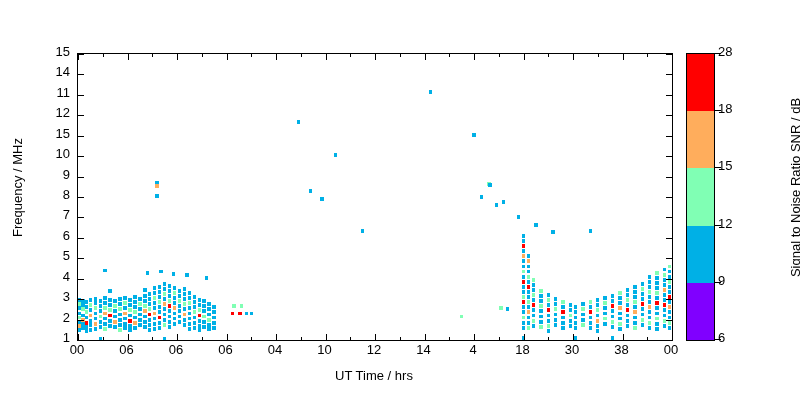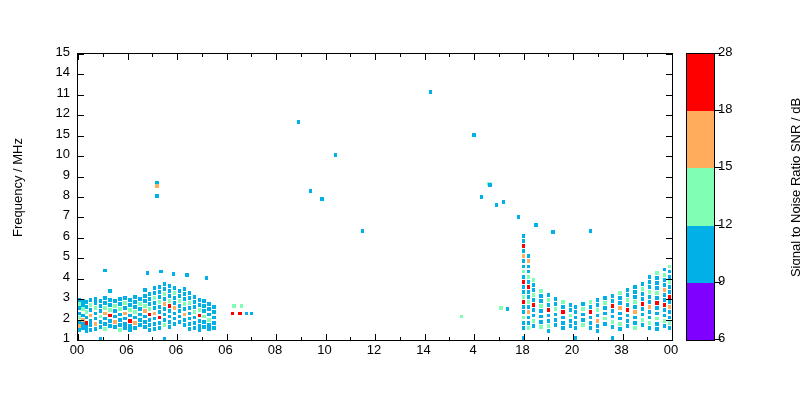--- a/index.html
+++ b/index.html
@@ -721,31 +721,32 @@
       <div class="ylabel-text" style="top: 52.2857px;">12</div>
       <div class="ylabel-text" style="top: 31.8571px;">11</div>
       <div class="ylabel-text" style="top: 11.4286px;">14</div>
       <div class="ylabel-text" style="top: -9px;">15</div>
     </div>
   <div id="x-tick-labels">
       <div class="xlabel-text" style="left: 0px; top: 0px;">00</div>
       <div class="xlabel-text" style="left: 49.5px; top: 0px;">06</div>
       <div class="xlabel-text" style="left: 99px; top: 0px;">06</div>
       <div class="xlabel-text" style="left: 148.5px; top: 0px;">06</div>
-      <div class="xlabel-text" style="left: 198px; top: 0px;">08</div>
+      <div class="xlabel-text" style="left: 198px; top: 0px;">04</div>
       <div class="xlabel-text" style="left: 247.5px; top: 0px;">10</div>
       <div class="xlabel-text" style="left: 297px; top: 0px;">12</div>
       <div class="xlabel-text" style="left: 346.5px; top: 0px;">14</div>
       <div class="xlabel-text" style="left: 396px; top: 0px;">4</div>
       <div class="xlabel-text" style="left: 445.5px; top: 0px;">18</div>
-      <div class="xlabel-text" style="left: 495px; top: 0px;">20</div>
+      <div class="xlabel-text" style="left: 495px; top: 0px;">30</div>
       <div class="xlabel-text" style="left: 544.5px; top: 0px;">38</div>
       <div class="xlabel-text" style="left: 594px; top: 0px;">00</div>
     </div>
 
+  <div id="axis-label-x">UT Time / hrs</div>
   <div id="axis-label-y">Frequency / MHz</div>
 
   <div id="colorbar">
       <div class="cb-band" style="top: 228.8px; height: 57.2px; background: rgb(128, 0, 255);"></div>
       <div class="cb-band" style="top: 171.6px; height: 57.2px; background: rgb(0, 176, 230);"></div>
       <div class="cb-band" style="top: 114.4px; height: 57.2px; background: rgb(128, 255, 180);"></div>
       <div class="cb-band" style="top: 57.2px; height: 57.2px; background: rgb(255, 173, 92);"></div>
       <div class="cb-band" style="top: 0px; height: 57.2px; background: rgb(255, 0, 0);"></div>
     </div>
   <div id="cb-ticks">

